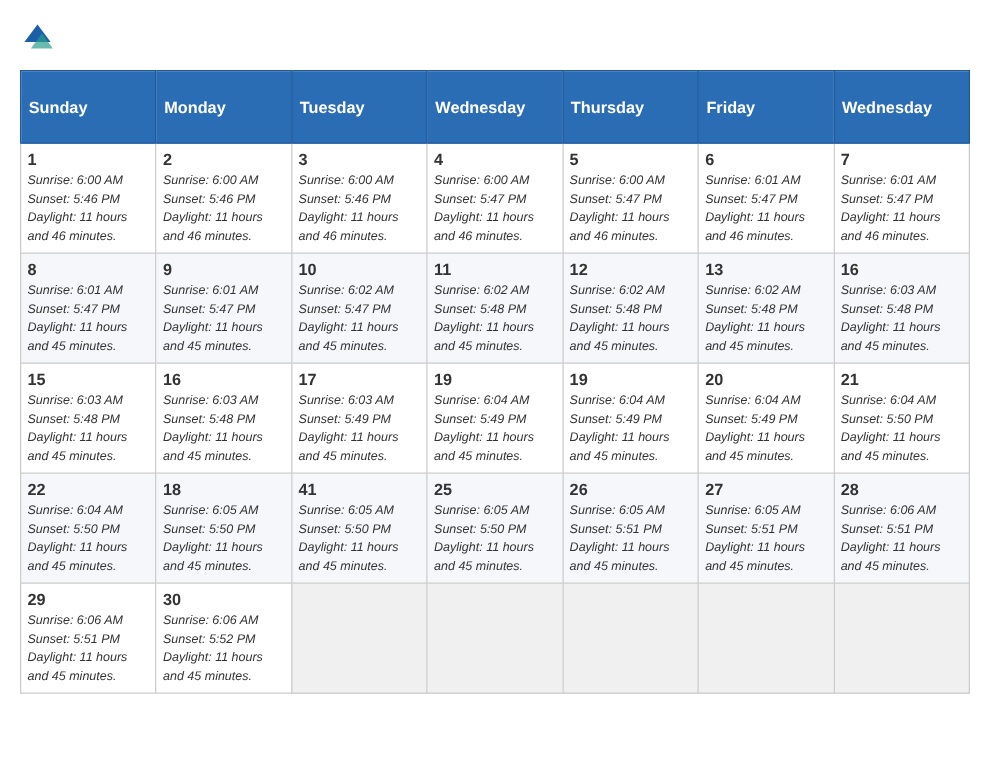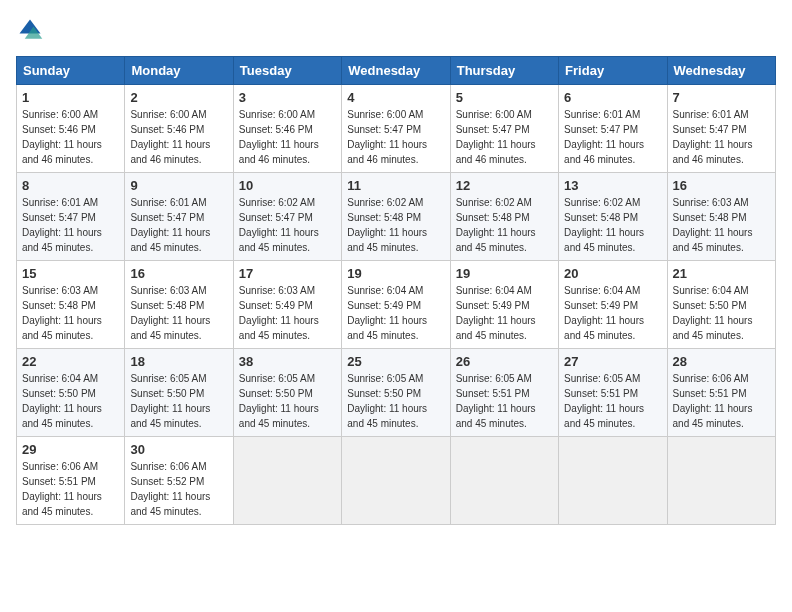--- a/index.html
+++ b/index.html
@@ -50,21 +50,21 @@
     .calendar {
       width: 100%;
       border-collapse: collapse;
       border: 1px solid #ccc;
     }
     .calendar th {
       background-color: #2a6db5;
       color: #fff;
       font-size: 13px;
       font-weight: bold;
-      padding: 6px 6px;
+      padding: 21px 6px;
       text-align: left;
       border: 1px solid #1e5a9a;
     }
     .calendar td {
       vertical-align: top;
       padding: 5px 5px;
       border: 1px solid #ccc;
       font-size: 10.5px;
       color: #333;
       width: 108px;
@@ -77,20 +77,21 @@
     .day-num {
       font-size: 13px;
       font-weight: bold;
       display: block;
       margin-bottom: 2px;
     }
     .day-info {
       font-size: 10px;
       line-height: 1.5;
       color: #333;
+      font-style: italic;
     }
     .empty-cell {
       background: #f0f0f0 !important;
     }
   </style>
 </head>
 <body>
 
 <div class="header">
   <div class="logo">
@@ -215,21 +216,21 @@
       <tr>
         <td>
           <span class="day-num">22</span>
           <div class="day-info">Sunrise: 6:04 AM<br>Sunset: 5:50 PM<br>Daylight: 11 hours and 45 minutes.</div>
         </td>
         <td>
           <span class="day-num">18</span>
           <div class="day-info">Sunrise: 6:05 AM<br>Sunset: 5:50 PM<br>Daylight: 11 hours and 45 minutes.</div>
         </td>
         <td>
-          <span class="day-num">38</span>
+          <span class="day-num">41</span>
           <div class="day-info">Sunrise: 6:05 AM<br>Sunset: 5:50 PM<br>Daylight: 11 hours and 45 minutes.</div>
         </td>
         <td>
           <span class="day-num">25</span>
           <div class="day-info">Sunrise: 6:05 AM<br>Sunset: 5:50 PM<br>Daylight: 11 hours and 45 minutes.</div>
         </td>
         <td>
           <span class="day-num">26</span>
           <div class="day-info">Sunrise: 6:05 AM<br>Sunset: 5:51 PM<br>Daylight: 11 hours and 45 minutes.</div>
         </td>

